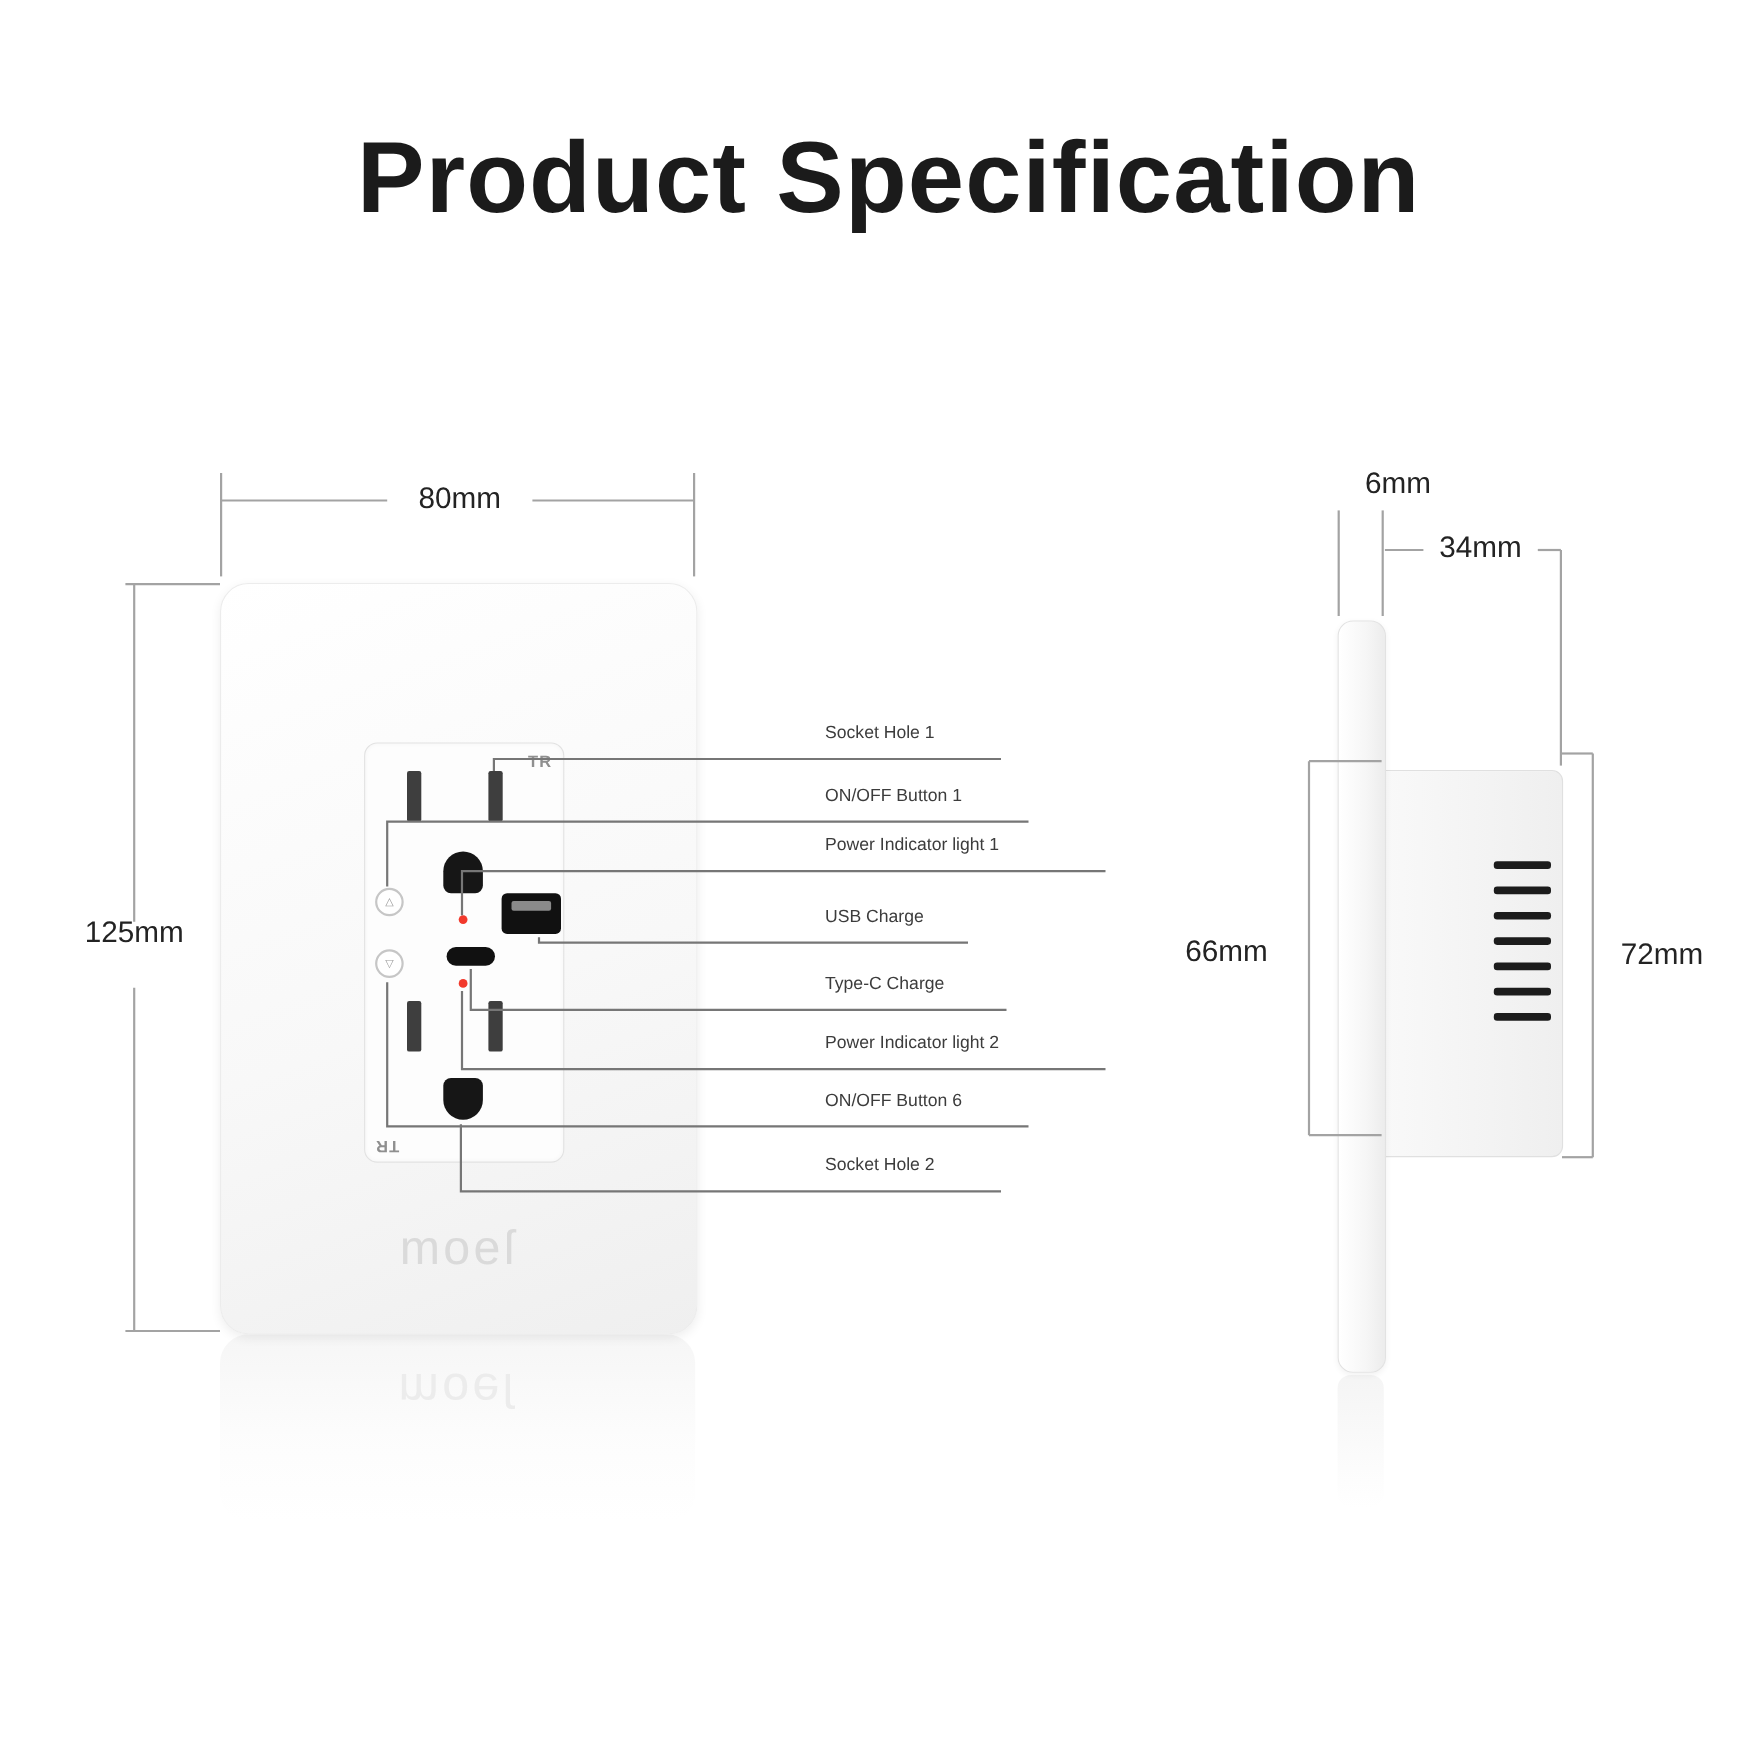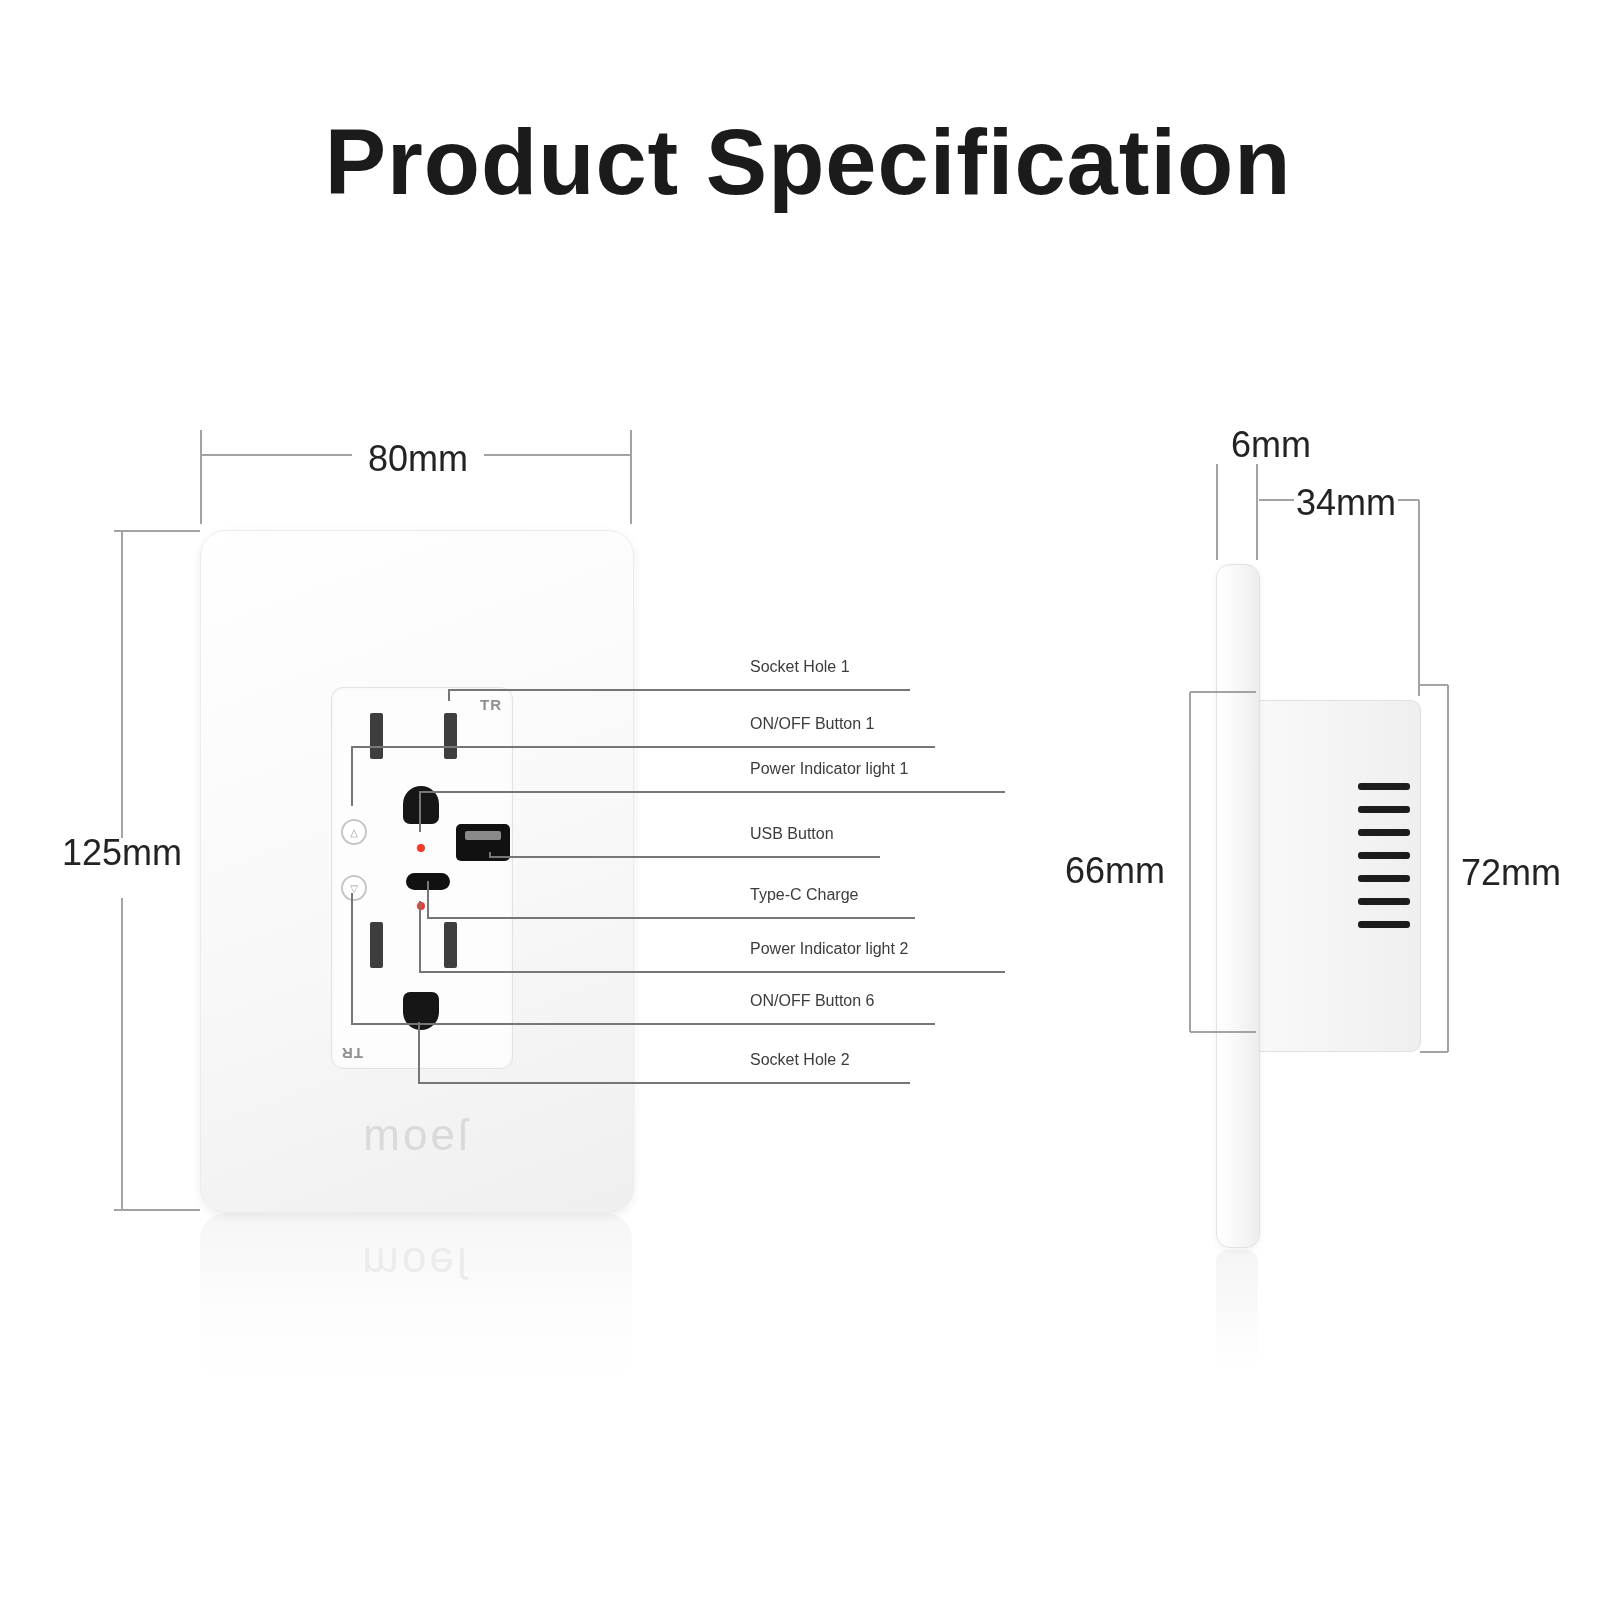--- a/index.html
+++ b/index.html
@@ -17,21 +17,21 @@
   svg.lines .lead { stroke:#767676; stroke-width:2; fill:none; }
 
   
   .faceplate {
     position:absolute; left:200px; top:530px; width:432px; height:681px;
     background:linear-gradient(160deg,#ffffff 0%,#f8f8f8 55%,#efefef 100%);
     border:1px solid #ececec; border-radius:26px;
     box-shadow:0 3px 10px rgba(0,0,0,0.07); z-index:2;
   }
   .mechanism {
-    position:absolute; left:130px; top:156px; width:180px; height:380px;
+    position:absolute; left:130px; top:144px; width:180px; height:380px;
     background:#fdfdfd; border:1px solid #e2e2e2; border-radius:12px;
     box-shadow:inset 0 0 5px rgba(0,0,0,0.04);
   }
   .slot { position:absolute; width:13px; height:46px; background:#3e3e3e; border-radius:2px; }
   .ground { position:absolute; width:36px; height:38px; background:#161616; }
   .ground.gtop { border-radius:18px 18px 7px 7px; }
   .ground.gbot { border-radius:7px 7px 18px 18px; }
   .dot { position:absolute; width:8px; height:8px; background:#f2392c; border-radius:50%; }
   .round-btn {
     position:absolute; width:26px; height:26px; box-sizing:border-box;
@@ -47,21 +47,21 @@
   .tr.tbot { left:9px; bottom:6px; transform:rotate(180deg); }
   .logo {
     position:absolute; left:0; right:0; bottom:52px; text-align:center;
     font-size:44px; color:#dadada; letter-spacing:3px; font-weight:500;
   }
 
   
   .part-label { position:absolute; left:750px; font-size:16px; color:#3c3c3c; z-index:4; }
 
   
-  .dim-label { position:absolute; font-size:36px; color:#232323; text-align:center; z-index:4; }
+  .dim-label { position:absolute; font-size:27px; color:#232323; text-align:center; z-index:4; }
 
   
   .plate-side {
     position:absolute; left:1216px; top:564px; width:42px; height:682px;
     background:linear-gradient(90deg,#ffffff 0%,#f6f6f6 60%,#ececec 100%);
     border:1px solid #e2e2e2; border-radius:14px;
     box-shadow:0 2px 6px rgba(0,0,0,0.06); z-index:2;
   }
   .body-side {
     position:absolute; left:1257px; top:700px; width:162px; height:350px;
@@ -168,21 +168,21 @@
     </div>
     <div class="logo">moeſ</div>
   </div>
 
   <div class="dim-label" style="left:352px; top:438px; width:132px;">80mm</div>
   <div class="dim-label" style="left:40px;  top:832px; width:164px;">125mm</div>
 
   <div class="part-label" style="top:658px;">Socket Hole 1</div>
   <div class="part-label" style="top:715px;">ON/OFF Button 1</div>
   <div class="part-label" style="top:760px;">Power Indicator light 1</div>
-  <div class="part-label" style="top:825px;">USB Button</div>
+  <div class="part-label" style="top:825px;">USB Charge</div>
   <div class="part-label" style="top:886px;">Type-C Charge</div>
   <div class="part-label" style="top:940px;">Power Indicator light 2</div>
   <div class="part-label" style="top:992px;">ON/OFF Button 6</div>
   <div class="part-label" style="top:1051px;">Socket Hole 2</div>
 
   <div class="body-side">
     <div class="vent" style="top:82px;"></div>
     <div class="vent" style="top:105px;"></div>
     <div class="vent" style="top:128px;"></div>
     <div class="vent" style="top:151px;"></div>

